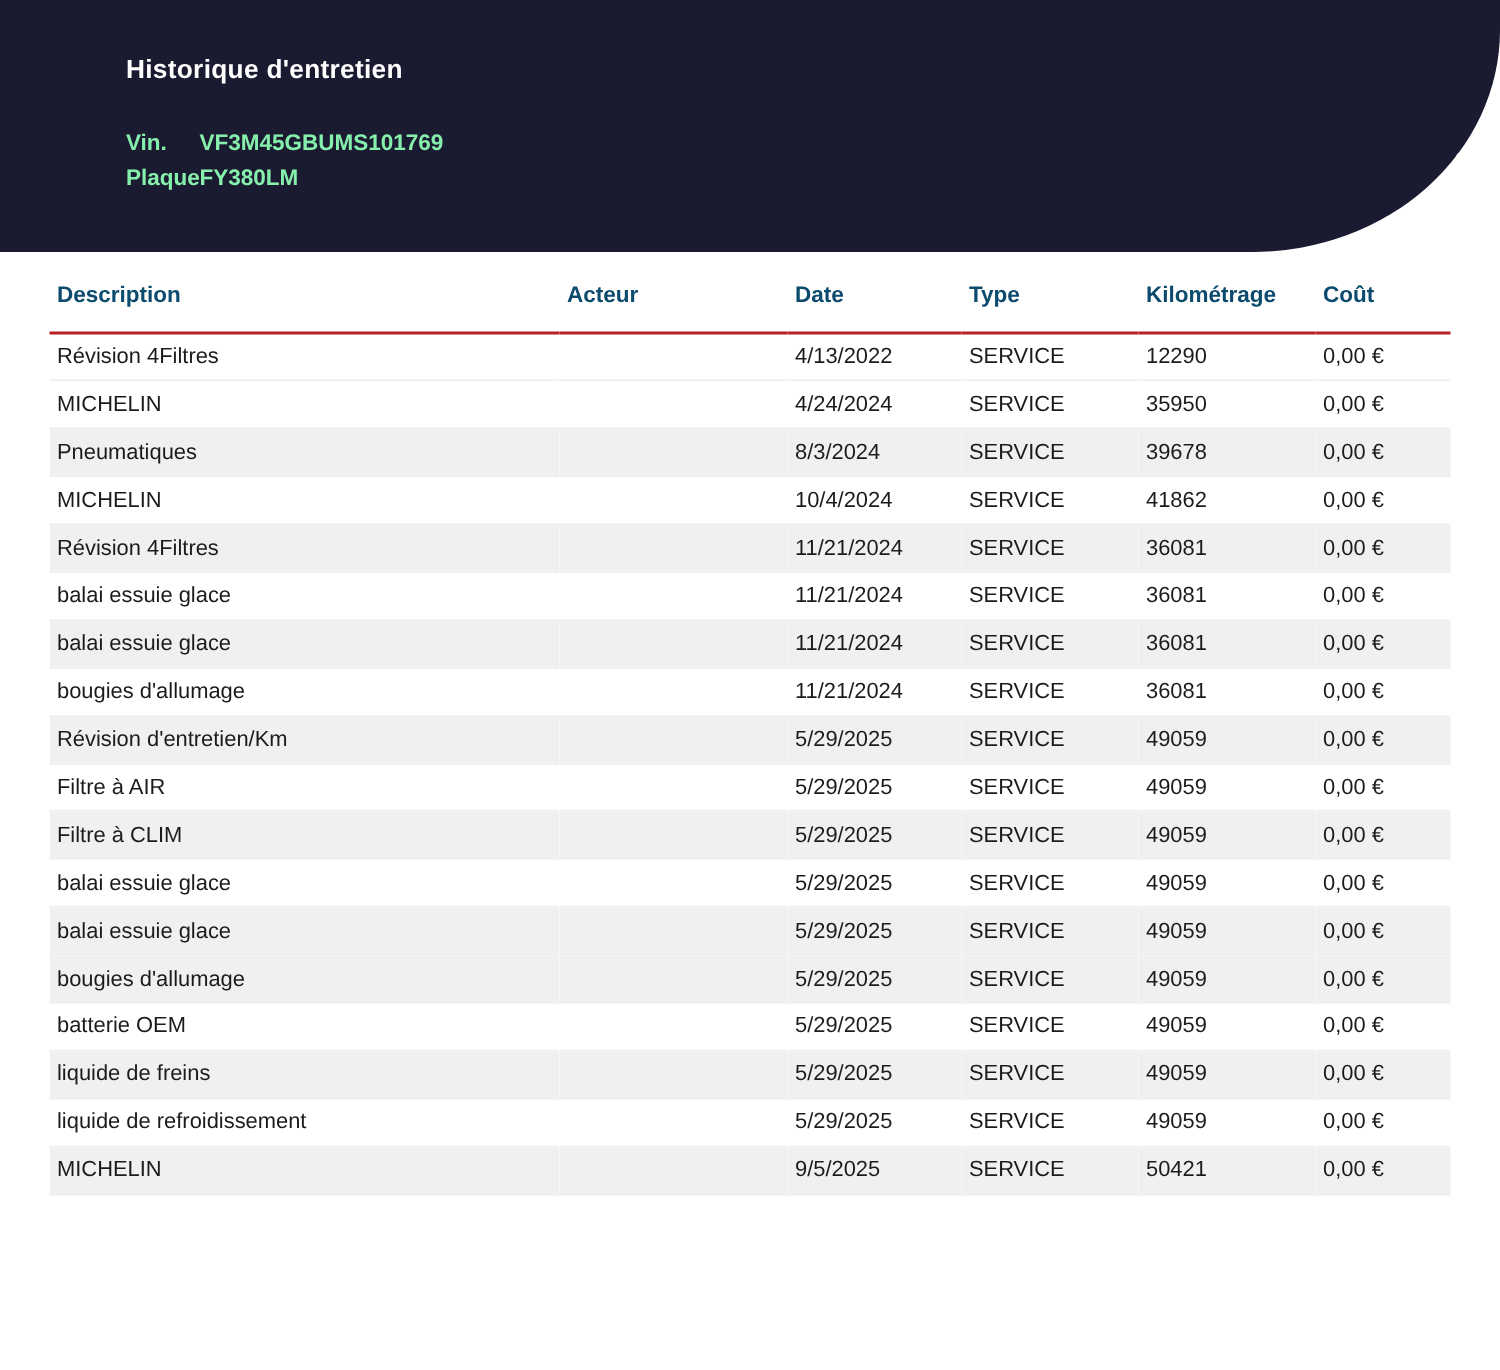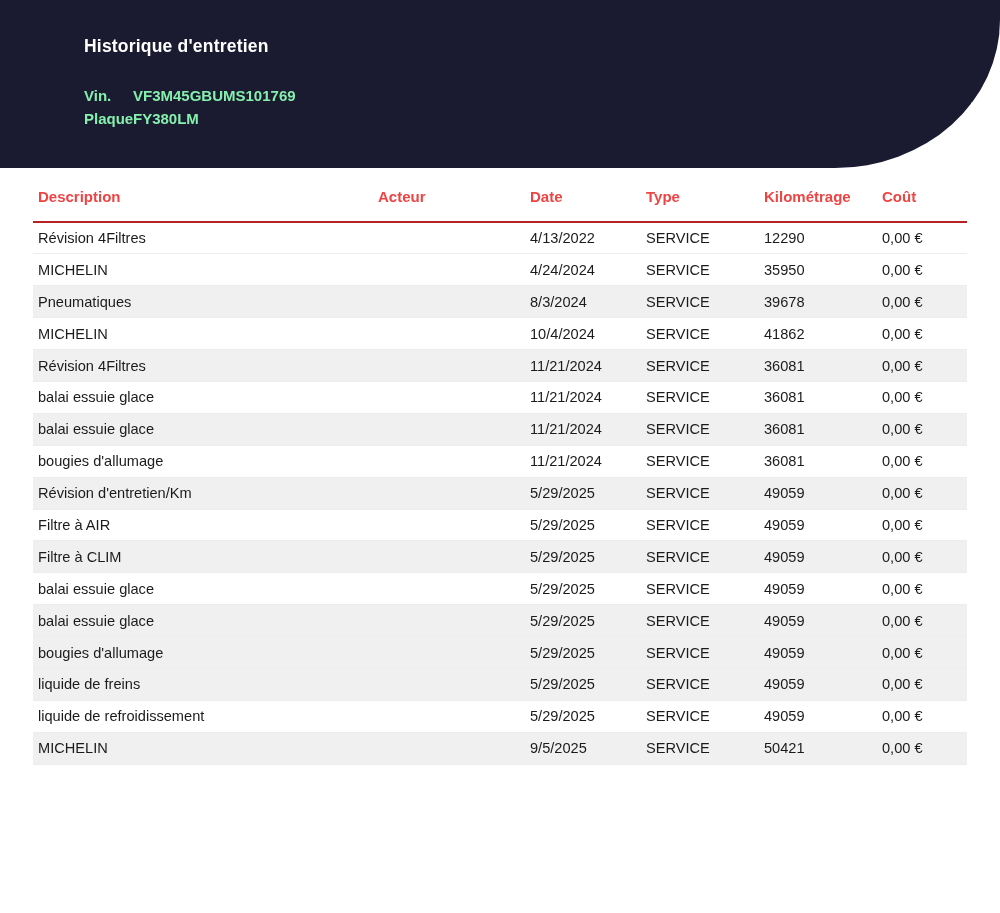--- a/index.html
+++ b/index.html
@@ -47,21 +47,21 @@
   
   .table-wrap { margin:10px 33px 0 33px; }
   table {
     width:100%;
     border-collapse:collapse;
     table-layout:fixed;
     font-size:14.6px;
   }
   thead th {
     text-align:left;
-    color:#ef4444;
+    color:#0c4a6e;
     font-size:15px;
     font-weight:700;
     padding:10px 5px 16px 5px;
     border-bottom:2px solid #b72025;
     white-space:nowrap;
   }
   tbody td {
     padding:0 5px;
     height:31.9px;
     color:#1b1b1b;
@@ -217,20 +217,28 @@
           <td>0,00 €</td>
         </tr>
         <tr class="alt">
           <td>bougies d'allumage</td>
           <td></td>
           <td>5/29/2025</td>
           <td>SERVICE</td>
           <td>49059</td>
           <td>0,00 €</td>
         </tr>
+        <tr>
+          <td>batterie OEM</td>
+          <td></td>
+          <td>5/29/2025</td>
+          <td>SERVICE</td>
+          <td>49059</td>
+          <td>0,00 €</td>
+        </tr>
         <tr class="alt">
           <td>liquide de freins</td>
           <td></td>
           <td>5/29/2025</td>
           <td>SERVICE</td>
           <td>49059</td>
           <td>0,00 €</td>
         </tr>
         <tr>
           <td>liquide de refroidissement</td>

